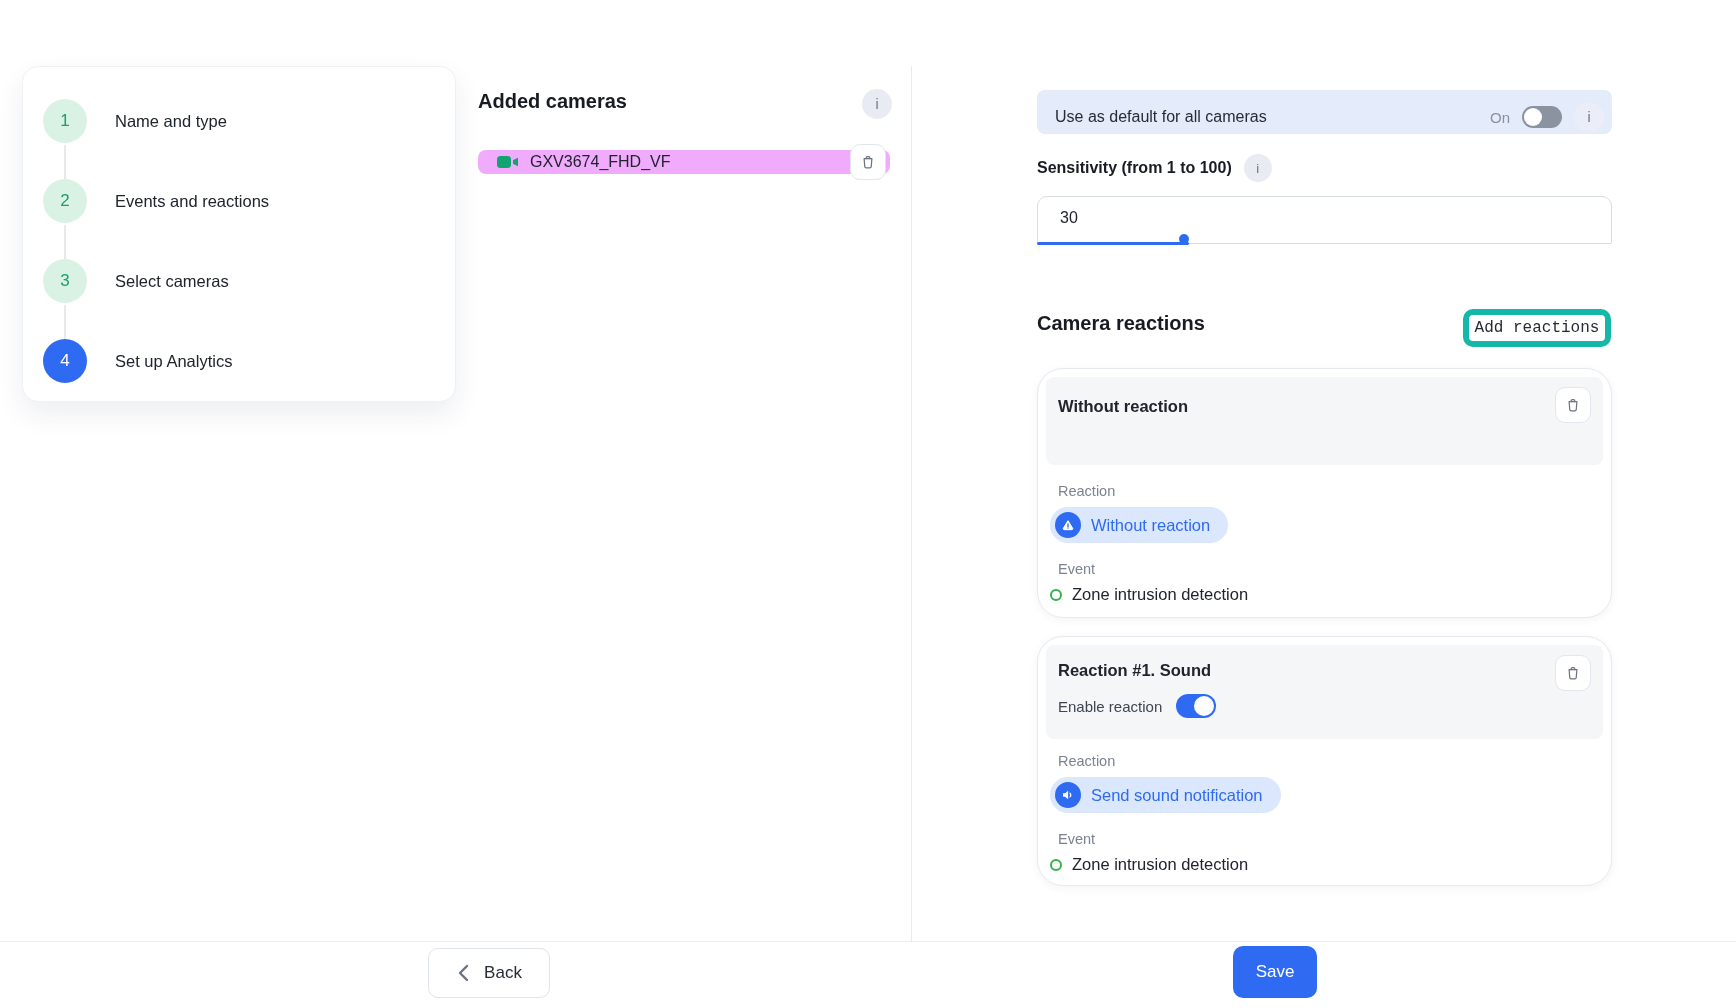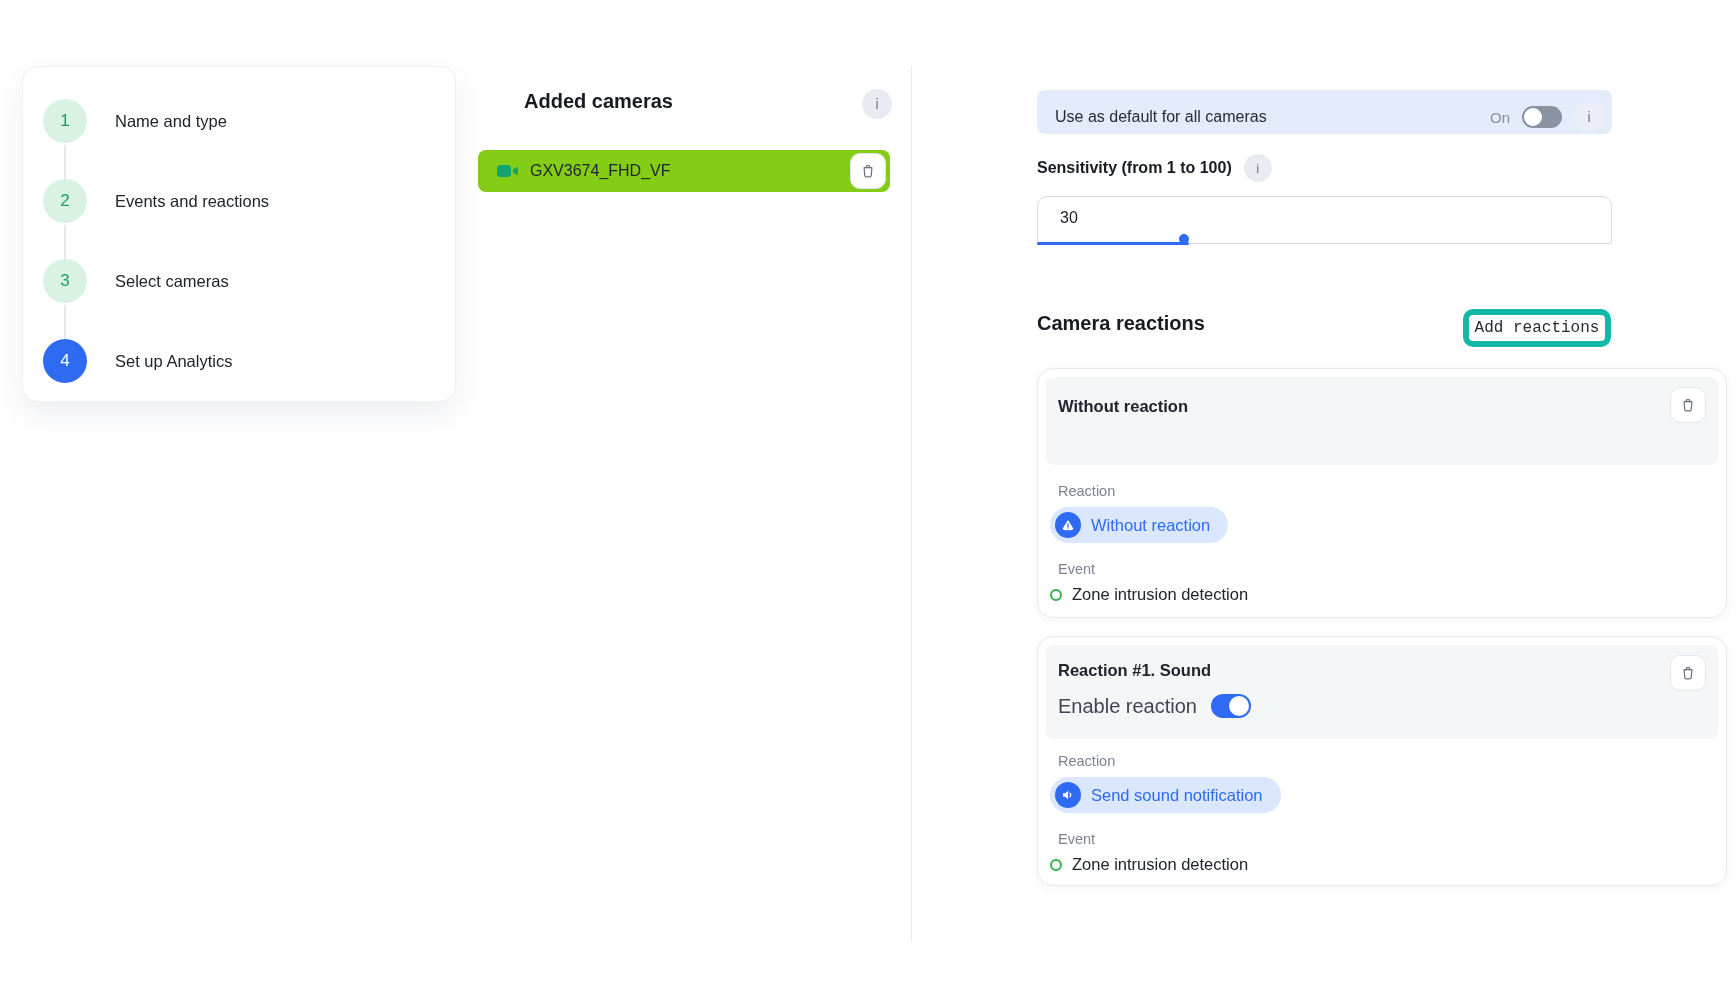--- a/index.html
+++ b/index.html
@@ -24,25 +24,25 @@
   .step-row.s1 { top:32px; } .step-row.s2 { top:112px; } .step-row.s3 { top:192px; } .step-row.s4 { top:272px; }
   .step-circle { width:44px; height:44px; border-radius:50%; display:flex; align-items:center;
     justify-content:center; font-size:17px; flex:0 0 44px; }
   .step-green { background:#d9f2e4; color:#1e9e66; }
   .step-active { background:#2e6bf2; color:#fff; }
   .step-label { font-size:16.5px; color:#20242c; }
   .step-connector { position:absolute; left:41px; width:2px; height:34px; background:#e7e8ec; }
   .step-connector.c1 { top:78px; } .step-connector.c2 { top:158px; } .step-connector.c3 { top:238px; }
 
   
-  .added-heading { position:absolute; left:478px; top:90px; font-size:20px; font-weight:bold; color:#171b22;margin-left:46px; }
+  .added-heading { position:absolute; left:478px; top:90px; font-size:20px; font-weight:bold; color:#171b22; }
   .info-circle { width:30px; height:30px; border-radius:50%; background:#e9ebf2; color:#6e7482;
     display:flex; align-items:center; justify-content:center; font-size:14px; cursor:pointer; }
   .mid-info { position:absolute; left:862px; top:89px; }
-  .camera-row { position:absolute; left:478px; top:150px; width:412px; height:42px; background:#84cc16;
+  .camera-row { position:absolute; left:478px; top:150px; width:412px; height:24px; background:#f0abfc;
     border-radius:8px; display:flex; align-items:center; padding:0 4px 0 18px; }
   .camera-icon { width:24px; height:18px; margin-right:10px; display:flex; }
   .camera-name { font-size:16px; color:#20242c; }
   .trash-btn { margin-left:auto; width:36px; height:36px; background:#fff; border:1px solid #e3e6ec;
     border-radius:10px; display:flex; align-items:center; justify-content:center; cursor:pointer; }
 
   .v-divider { position:absolute; left:911px; top:66px; bottom:67px; width:1px; background:#e9eaee; }
 
   
   .default-row { position:absolute; left:1037px; top:90px; width:575px; height:44px; background:#e4ebfb;
@@ -63,30 +63,30 @@
   .slider-track { position:absolute; left:1037px; top:242px; width:575px; height:3px; }
   .slider-fill { position:absolute; left:0; top:0; height:3px; width:26.5%; background:#2e6bf2; border-radius:2px; }
   .slider-handle { position:absolute; left:calc(26.5% - 10px); top:-8px; width:10px; height:10px;
     background:#fff; border:5px solid #2e6bf2; border-radius:50%; cursor:pointer; }
 
   .reactions-heading { position:absolute; left:1037px; top:312px; font-size:20px; font-weight:bold; color:#171b22; }
   .add-reactions-btn { position:absolute; left:1463px; top:309px; width:148px; height:38px; background:#fff;
     border:6px solid #14b8a6; border-radius:10px; font-family:Liberation Mono, monospace;
     font-size:16px; color:#262b35; cursor:pointer; }
 
-  .reaction-card { position:absolute; left:1037px; width:690px; height:250px; background:#fff;
-    border:1px solid #e7e9ee; border-radius:16px; box-shadow:0 2px 10px rgba(30,40,90,.05); }
+  .reaction-card { position:absolute; left:1037px; width:575px; height:250px; background:#fff;
+    border:1px solid #e7e9ee; border-radius:26px; box-shadow:0 2px 10px rgba(30,40,90,.05); }
   .card-1 { top:368px; } .card-2 { top:636px; }
   .card-head { position:relative; margin:8px 8px 0 8px; background:#f5f6f8; border-radius:8px; padding:20px 8px 0 12px; }
   .card-1 .card-head { height:88px; }
   .card-2 .card-head { height:94px; padding-top:16px; }
   .card-title { font-size:16.5px; font-weight:bold; color:#20242c; }
   .card-trash { position:absolute; right:12px; top:10px; }
   .enable-row { display:flex; align-items:center; gap:14px; margin-top:14px; }
-  .enable-label { font-size:20px; color:#3f4552; }
+  .enable-label { font-size:15px; color:#3f4552; }
   .toggle-on { width:40px; height:24px; border-radius:12px; background:#2e6bf2; position:relative; cursor:pointer; }
   .toggle-on .knob { position:absolute; right:2px; top:2px; width:20px; height:20px; border-radius:50%; background:#fff; }
   .meta-label { font-size:14.5px; color:#7b8292; margin:18px 0 8px 20px; }
   .card-2 .meta-label.first { margin-top:14px; }
   .chip { display:inline-flex; align-items:center; gap:10px; margin-left:12px; background:#dbe7fd;
     border-radius:19px; padding:5px 18px 5px 5px; cursor:pointer; }
   .chip-icon { width:26px; height:26px; border-radius:50%; background:#2e6bf2; display:flex;
     align-items:center; justify-content:center; }
   .chip-text { font-size:16.5px; color:#2e6bf2; }
   .event-row { display:flex; align-items:center; gap:10px; margin-left:12px; }
@@ -233,14 +233,23 @@
       </span>
       <span class="chip-text">Send sound notification</span>
     </div>
     <div class="meta-label">Event</div>
     <div class="event-row">
       <span class="event-ring"></span>
       <span class="event-text">Zone intrusion detection</span>
     </div>
   </div>
 
+  <div class="footer">
+    <div class="back-btn">
+      <svg width="16" height="20" viewBox="0 0 16 20">
+        <path d="M11 3 L4 10 L11 17" stroke="#6b7280" stroke-width="2.4" fill="none" stroke-linecap="round" stroke-linejoin="round"></path>
+      </svg>
+      <span>Back</span>
+    </div>
+    <button class="save-btn">Save</button>
+  </div>
 
 </div>
 
 </body></html>

